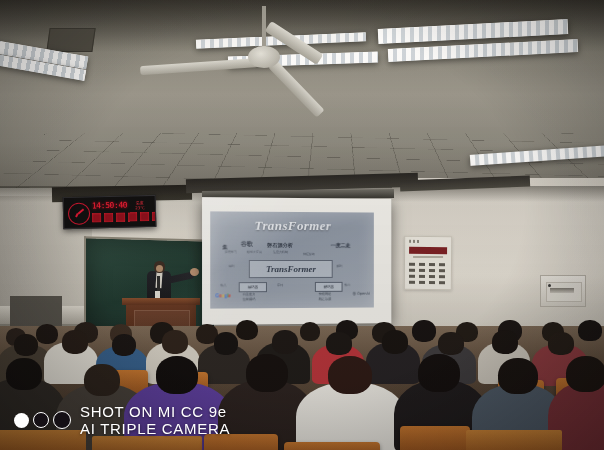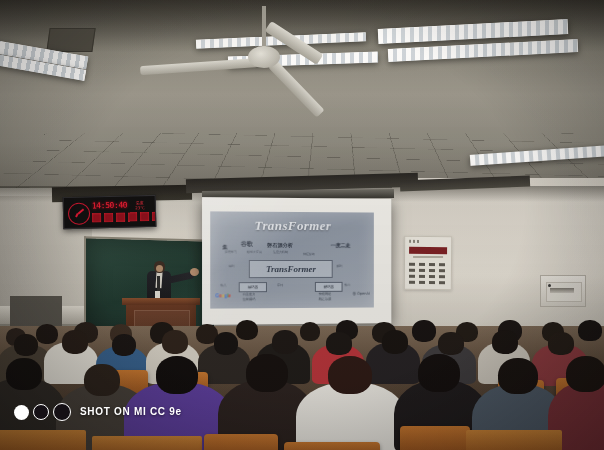--- a/index.html
+++ b/index.html
@@ -198,21 +198,21 @@
 
   
   #wm{left:14px;top:403px;display:flex;align-items:center;gap:9px;}
   #wm-dots{display:flex;align-items:center;gap:4px;}
   .dot{border-radius:50%;}
   #d1{width:15px;height:15px;background:#ffffff;}
   #d2{width:14px;height:14px;background:#151015;border:1.6px solid #ffffff;}
   #d3{width:16px;height:16px;background:#151015;border:1.6px solid #ffffff;}
   #wm-text{color:#ffffff;line-height:1.16;letter-spacing:.7px;
     text-shadow:0 1px 3px rgba(0,0,0,.6);}
-  #wm-l1{font-size:10px;font-weight:700;}
+  #wm-l1{font-size:15px;font-weight:400;}
   #wm-l2{font-size:15px;font-weight:400;}
 </style>
 </head>
 <body>
 
 <div id="scene">
 
   <div class="abs" id="ceiling">
     <div class="abs tilegrid"></div>
     <div class="abs" id="ceiling-dark"></div>
@@ -430,16 +430,17 @@
   <div class="abs" id="vign"></div>
 
   <div class="abs" id="wm">
     <div id="wm-dots">
       <div class="dot" id="d1"></div>
       <div class="dot" id="d2"></div>
       <div class="dot" id="d3"></div>
     </div>
     <div id="wm-text">
       <div id="wm-l1">SHOT ON MI CC 9e</div>
+      <div id="wm-l2">AI TRIPLE CAMERA</div>
     </div>
   </div>
 
 </div>
 
 </body></html>

